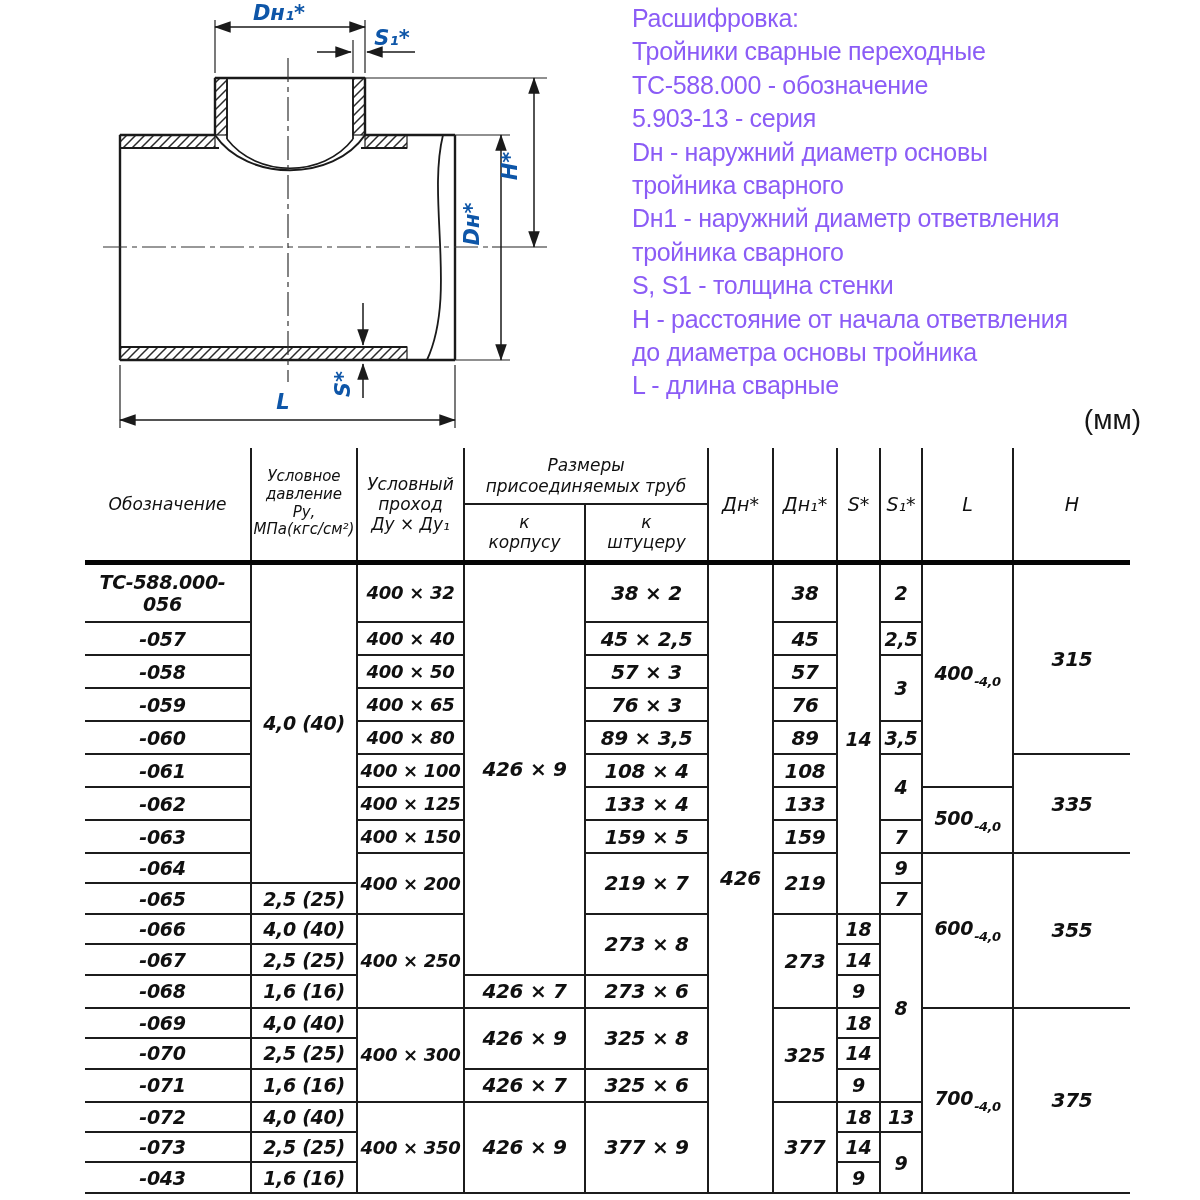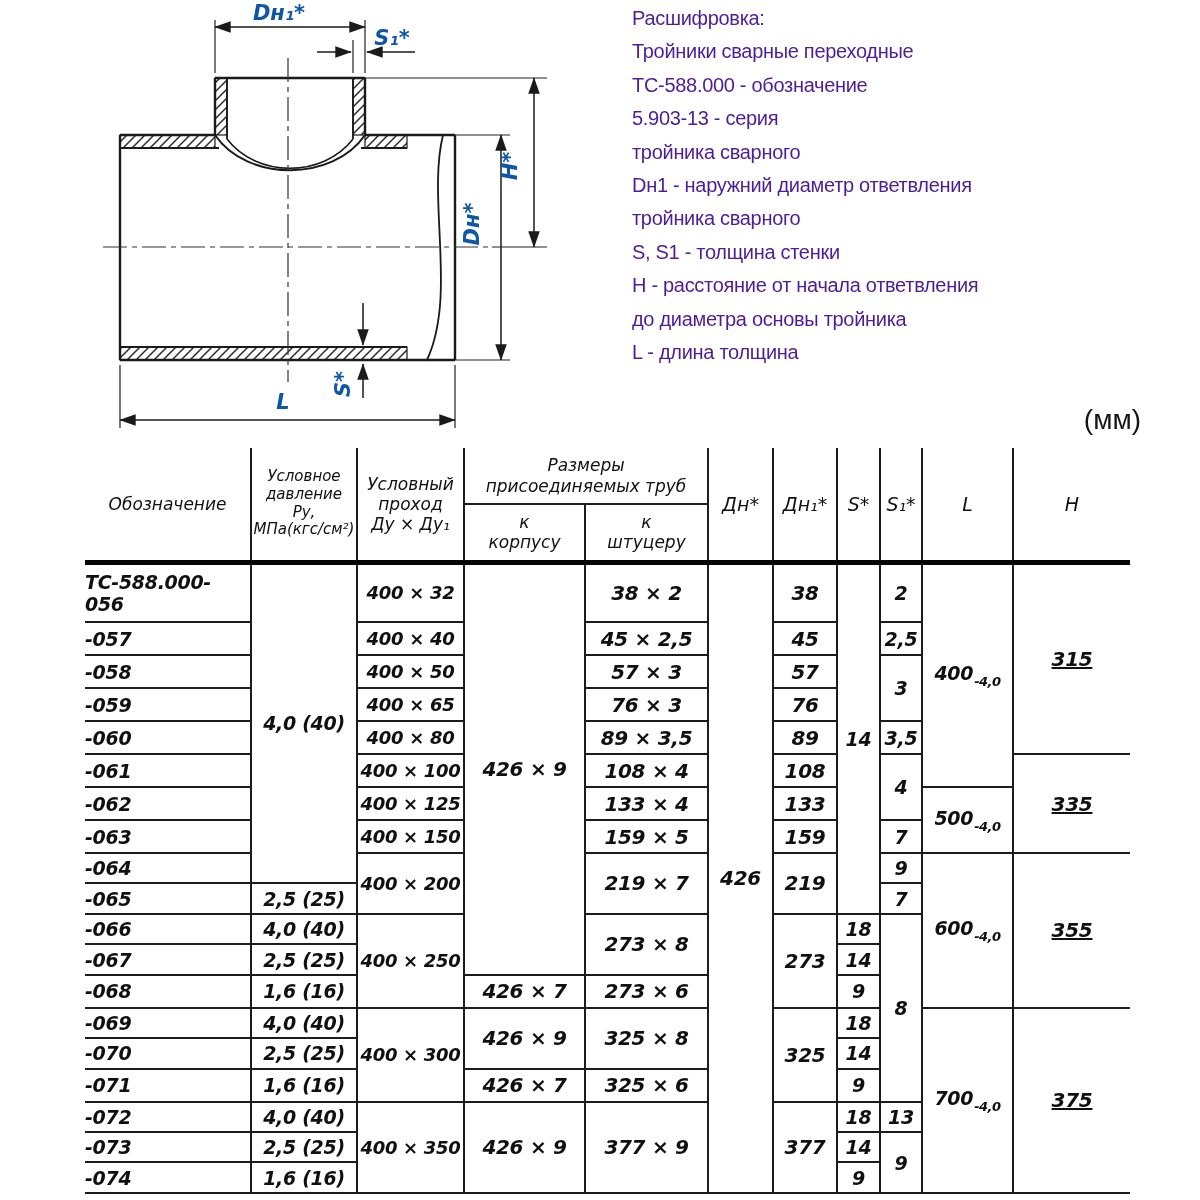--- a/index.html
+++ b/index.html
@@ -9,21 +9,21 @@
   }
   .page { position:absolute; inset:0; }
 
   
   #drawing { position:absolute; left:55px; top:0; }
   .dim-label { font-family:"DejaVu Sans", sans-serif; font-style:italic; font-weight:bold;
                font-size:21px; text-anchor:middle; }
 
   
   .legend { position:absolute; left:632px; top:2px; width:540px;
-            font-size:20px; line-height:33.4px; letter-spacing:-0.3px; color:#4c1d95; }
+            font-size:25px; line-height:33.4px; letter-spacing:-0.3px; color:#8b5cf6; }
   .legend-line { white-space:nowrap; }
   .mm-note { position:absolute; top:404px; right:59px; font-size:28px; color:#151515; }
 
   
   table.dims {
     position:absolute; left:85px; top:448px; width:1045px; height:746px;
     border-collapse:collapse; table-layout:fixed; color:#101010;
   }
   .dims th, .dims td { border:2px solid #1c1c1c; padding:0; text-align:center; vertical-align:middle; }
   .dims thead th {
@@ -37,26 +37,26 @@
   .dims thead th.th-pressure { font-size:15px;font-style:italic; }
   .dims thead th.th-dn, .dims thead th.th-dn1, .dims thead th.th-s,
   .dims thead th.th-s1, .dims thead th.th-l, .dims thead th.th-h { font-size:19px; }
   .dims thead th.th-designation { border-left:none; }
   .dims thead th.th-h { border-right:none; }
 
   .dims tbody td {
     font-family:"DejaVu Sans", sans-serif; font-style:italic; font-weight:bold;
     font-size:20px; letter-spacing:-0.3px;
   }
-  .dims tbody td.col-designation { text-align:left; padding-right:10px; border-left:none; font-size:19px; }
+  .dims tbody td.col-designation { text-align:center; padding-right:10px; border-left:none; font-size:19px; }
   .dims tbody td.col-pressure   { font-size:19px;text-align:center; }
   .dims tbody td.col-du         { font-size:18px; }
   .dims tbody td.col-l          { font-size:19px; }
   .dims tbody td.col-s, .dims tbody td.col-s1 { font-size:19px; }
-  .dims tbody td.col-h { border-right:none;text-decoration:underline; }
+  .dims tbody td.col-h { border-right:none; }
   .dims tbody td sub { font-size:13px; vertical-align:-6px; margin-left:1px; letter-spacing:-0.5px;text-align:right; }
 </style>
 </head>
 <body>
 
 <div class="page">
 
   <svg id="drawing" viewBox="0 0 575 445" width="575" height="445">
     <defs>
       <pattern id="hatch" patternUnits="userSpaceOnUse" width="9" height="9">
@@ -114,27 +114,28 @@
     <text class="dim-label" x="424" y="224" transform="rotate(-90 424 224)" fill="#0e56a8">Dн*</text>
     <text class="dim-label" x="295" y="384" transform="rotate(-90 295 384)" fill="#0e56a8">S*</text>
     <text class="dim-label" x="228" y="409" fill="#0e56a8">L</text>
   </svg>
 
   <div class="legend">
       <div class="legend-line">Расшифровка:</div>
       <div class="legend-line">Тройники сварные переходные</div>
       <div class="legend-line">ТС-588.000 - обозначение</div>
       <div class="legend-line">5.903-13 - серия</div>
+      <div class="legend-line">Dн - наружний диаметр основы</div>
       <div class="legend-line">тройника сварного</div>
       <div class="legend-line">Dн1 - наружний диаметр ответвления</div>
       <div class="legend-line">тройника сварного</div>
       <div class="legend-line">S, S1 - толщина стенки</div>
       <div class="legend-line">H - расстояние от начала ответвления</div>
       <div class="legend-line">до диаметра основы тройника</div>
-      <div class="legend-line">L - длина толщина</div>
+      <div class="legend-line">L - длина сварные</div>
     </div>
 
   <div class="mm-note">(мм)</div>
 
   <table class="dims">
     <colgroup>
       <col style="width:166px">
         <col style="width:106px">
         <col style="width:107px">
       <col style="width:121px">
@@ -303,20 +304,20 @@
           <td class="col-s">18</td>
           <td class="col-s1">13</td>
         </tr>
         <tr>
           <td class="col-designation">-073</td>
           <td class="col-pressure">2,5 (25)</td>
           <td class="col-s">14</td>
           <td class="col-s1" rowspan="2">9</td>
         </tr>
         <tr>
-          <td class="col-designation">-074</td>
+          <td class="col-designation">-043</td>
           <td class="col-pressure">1,6 (16)</td>
           <td class="col-s">9</td>
         </tr>
       </tbody>
   </table>
 
 </div>
 
 </body></html>

